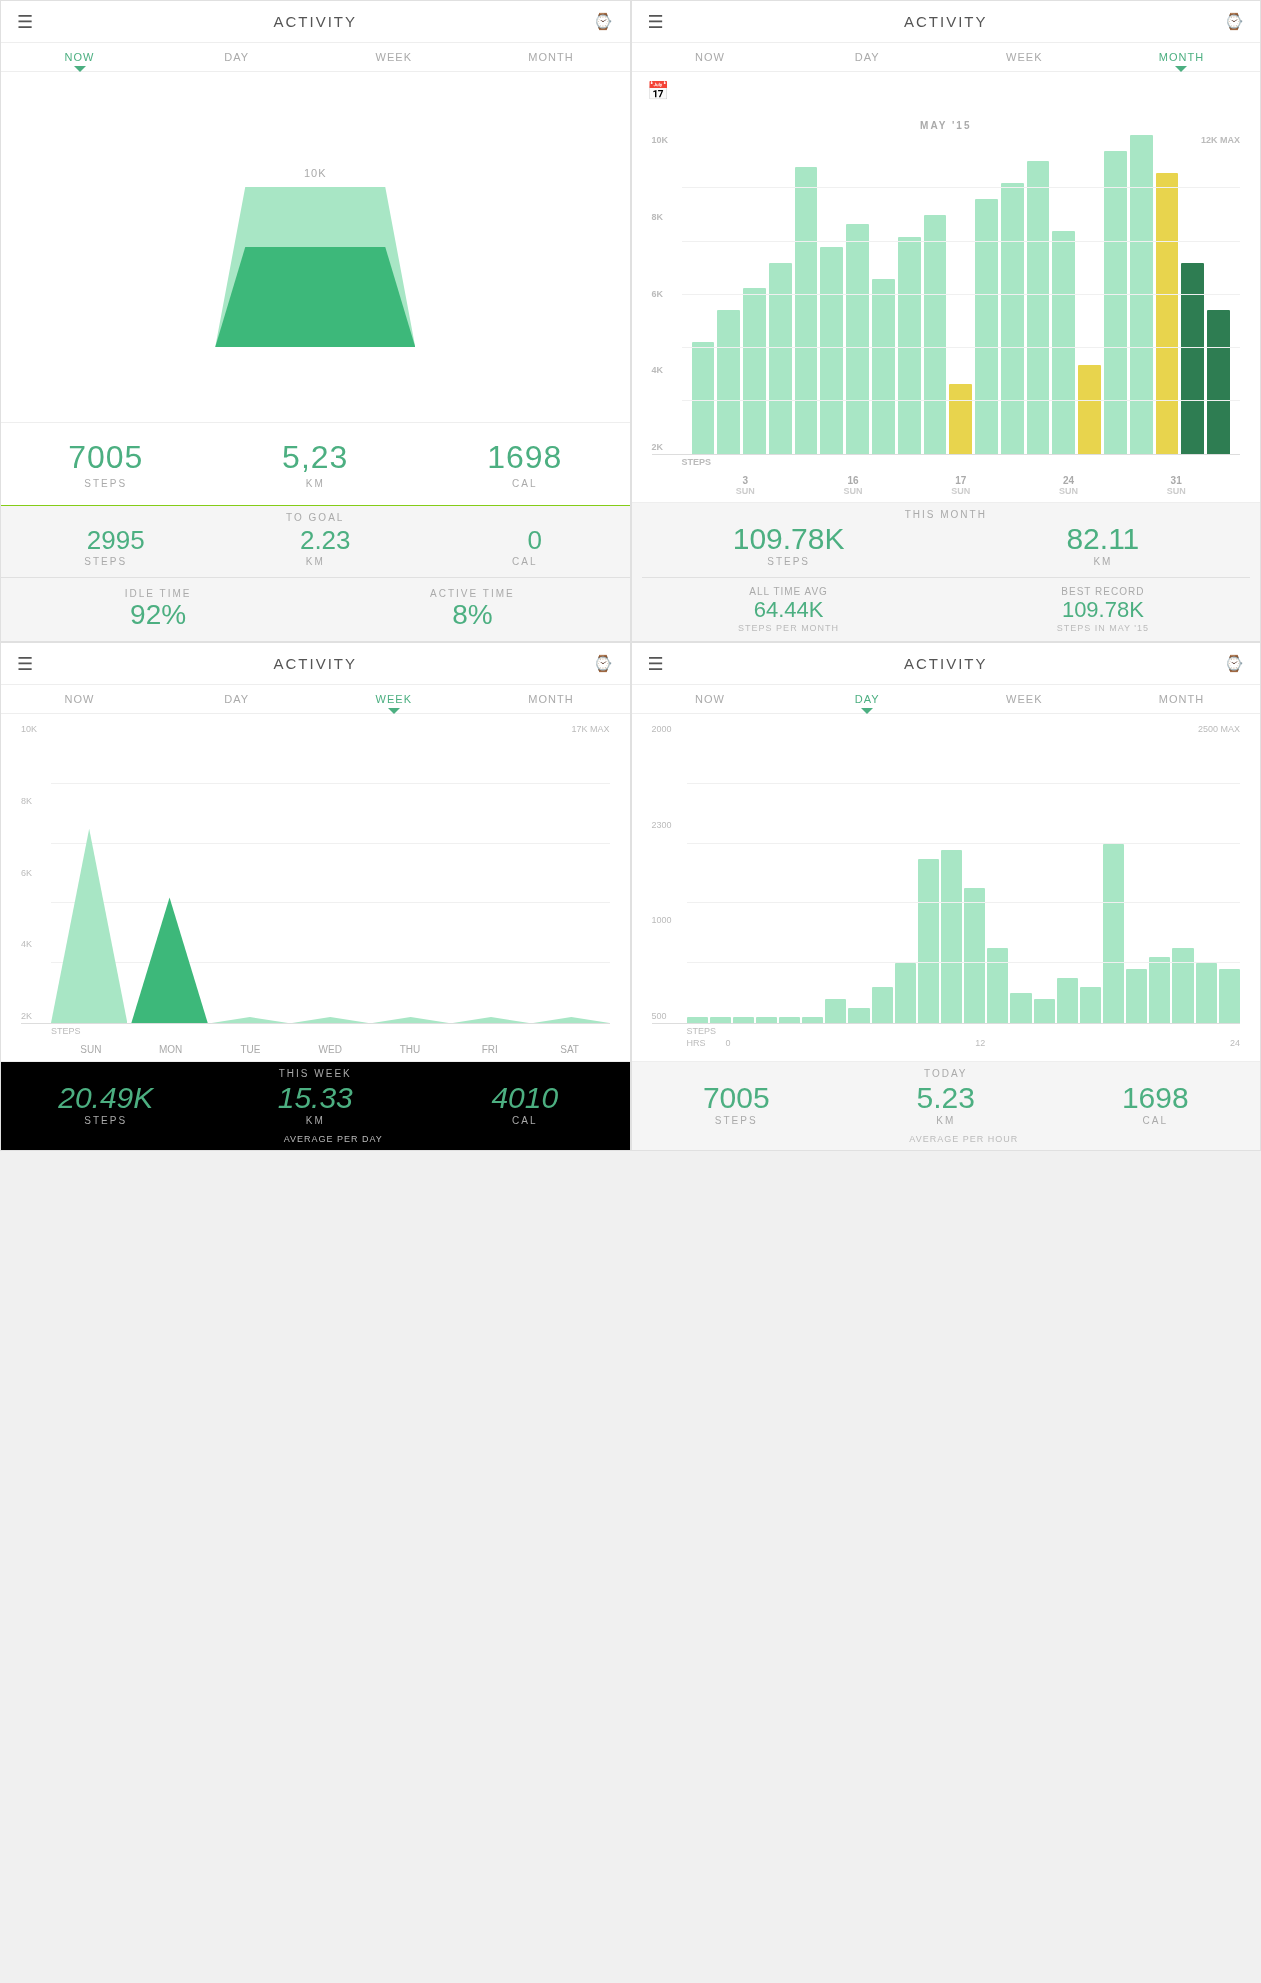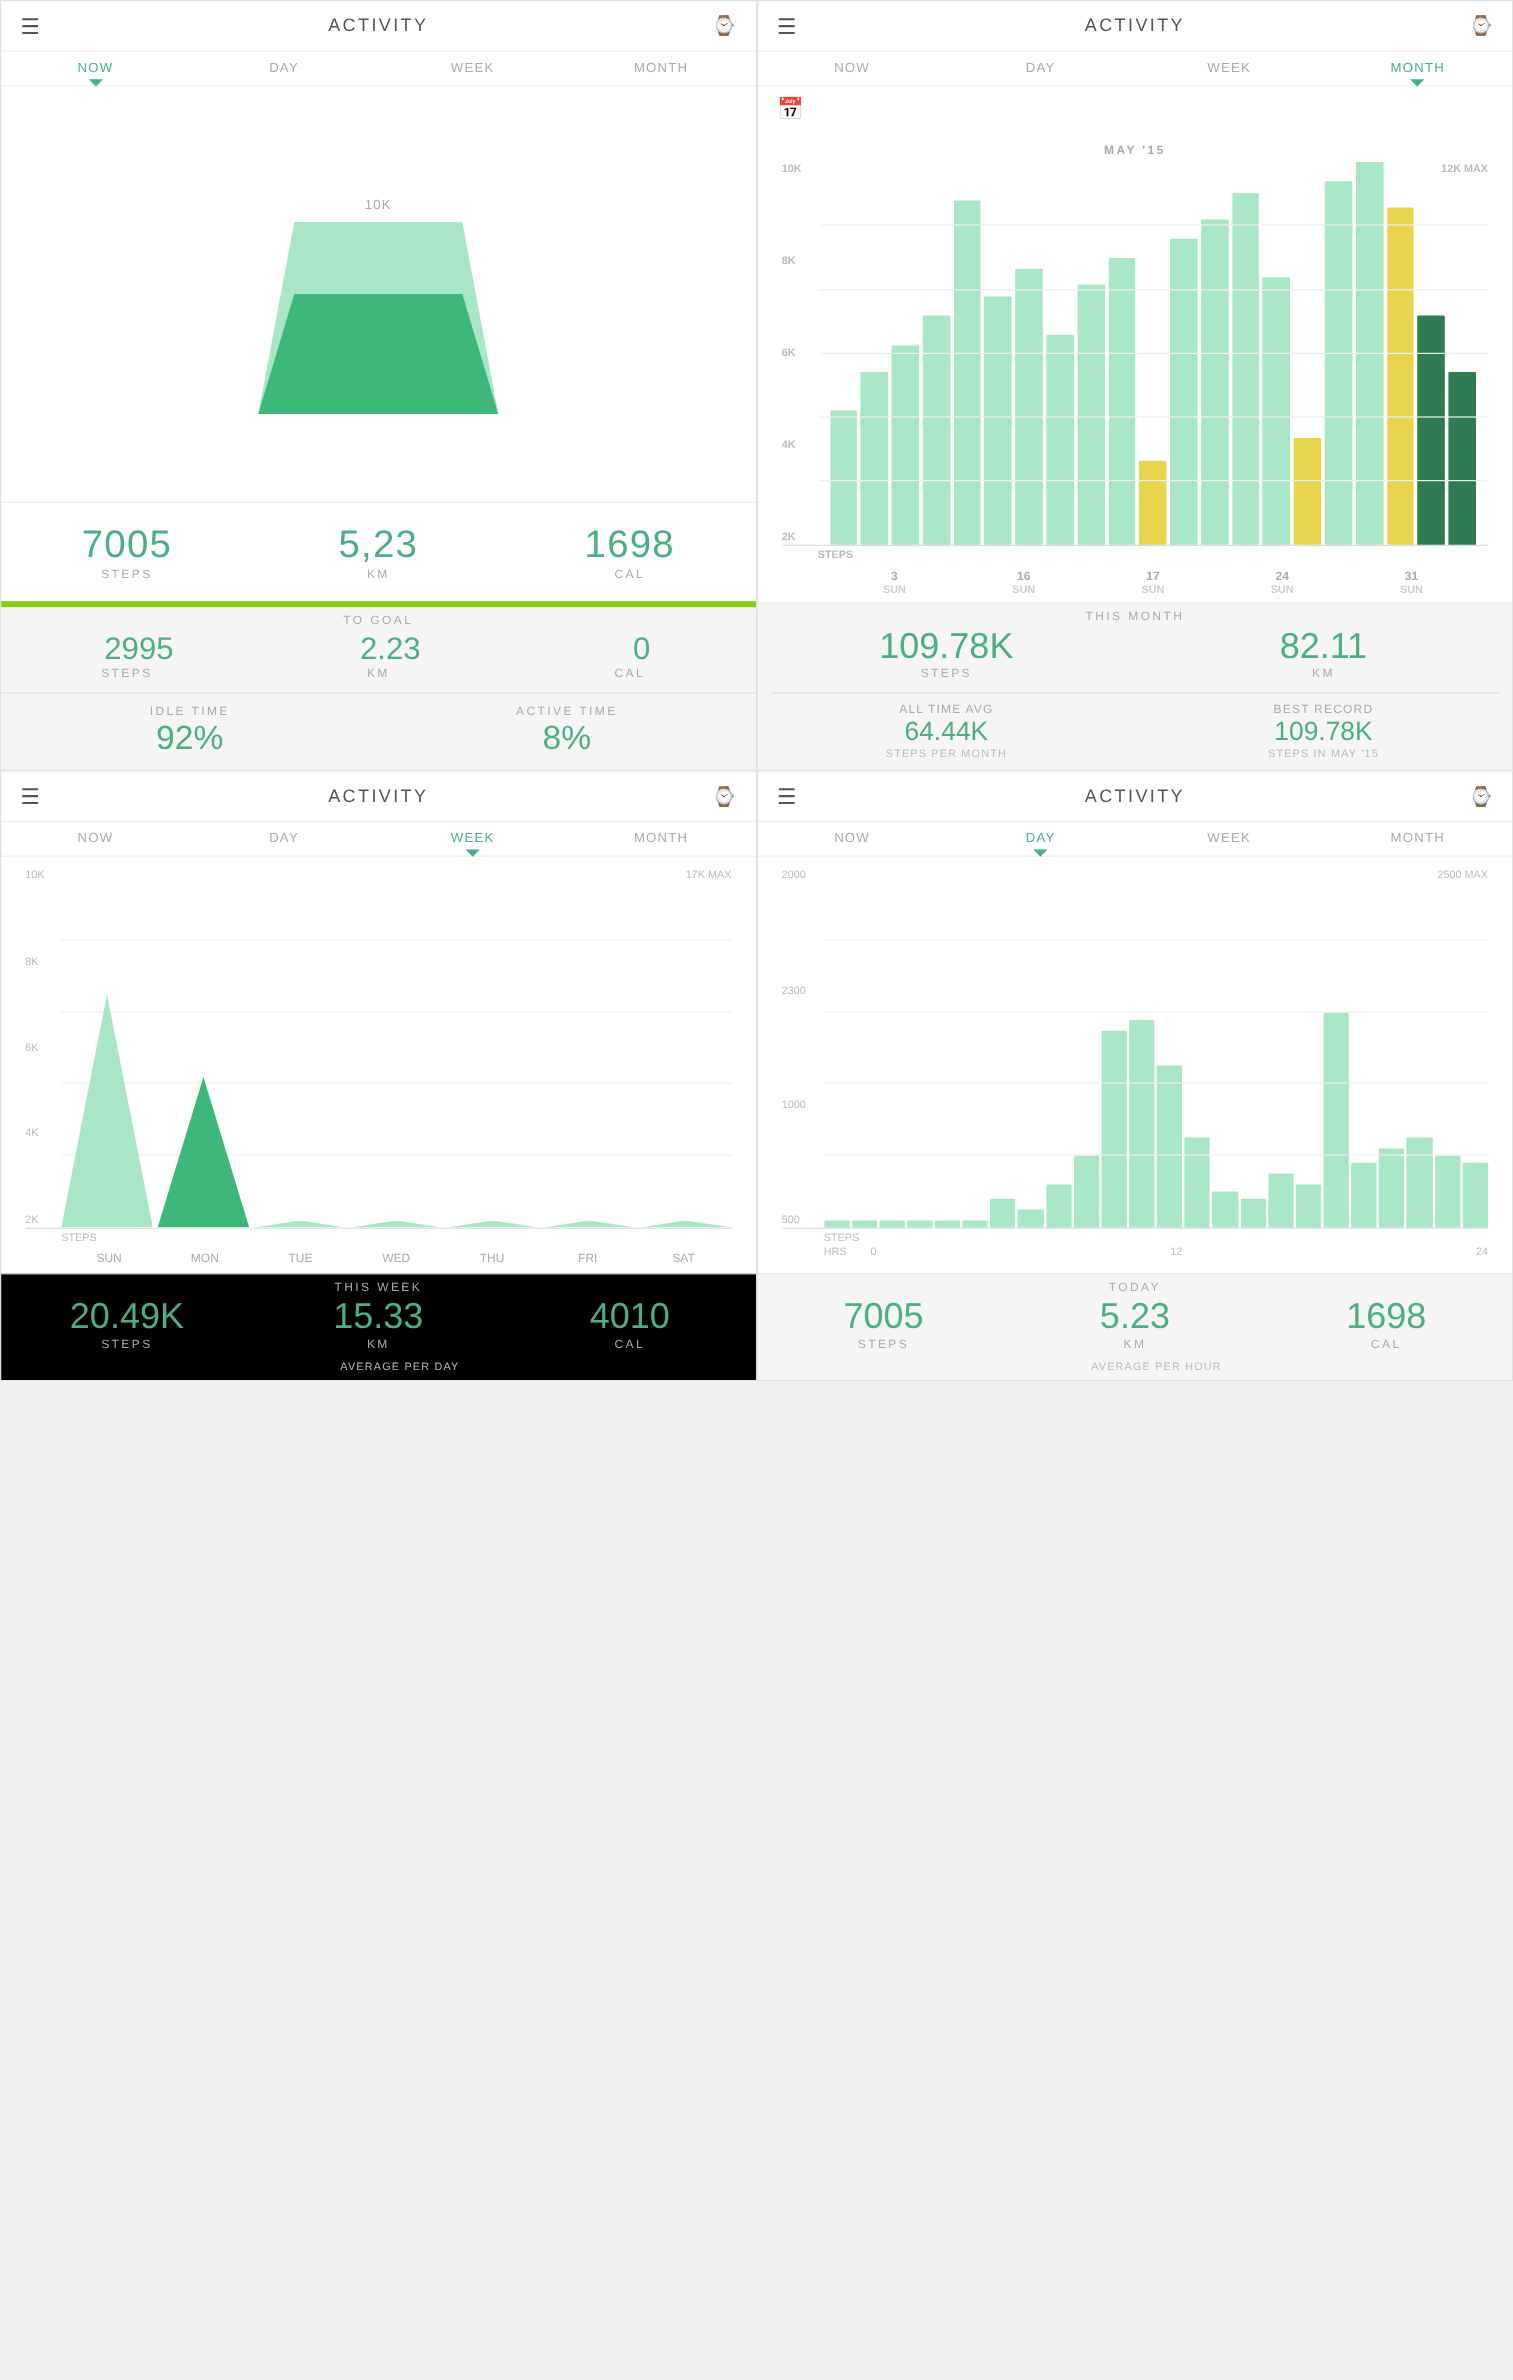--- a/index.html
+++ b/index.html
@@ -144,21 +144,21 @@
     .stat-label {
       font-size: 10px;
       color: #aaa;
       letter-spacing: 2px;
       margin-top: 2px;
     }
 
     
     .goal-row {
       background: #f5f5f5;
-      border-top: 5px solid #84cc16;
+      border-top: 1px solid #84cc16;
     }
     .goal-header {
       text-align: center;
       font-size: 10px;
       color: #aaa;
       letter-spacing: 2px;
       padding: 6px 0 2px;
     }
     .goal-stats {
       display: flex;
@@ -365,20 +365,21 @@
       padding-bottom: 6px;
     }
     .week-stat {
       flex: 1;
       text-align: center;
     }
     .week-stat-value {
       font-size: 30px;
       color: #4CAF81;
       font-weight: 300;
+      font-style: italic;
     }
     .week-stat-label {
       font-size: 10px;
       color: #aaa;
       letter-spacing: 2px;
     }
     .avg-label {
       text-align: center;
       font-size: 9px;
       color: #bbb;

